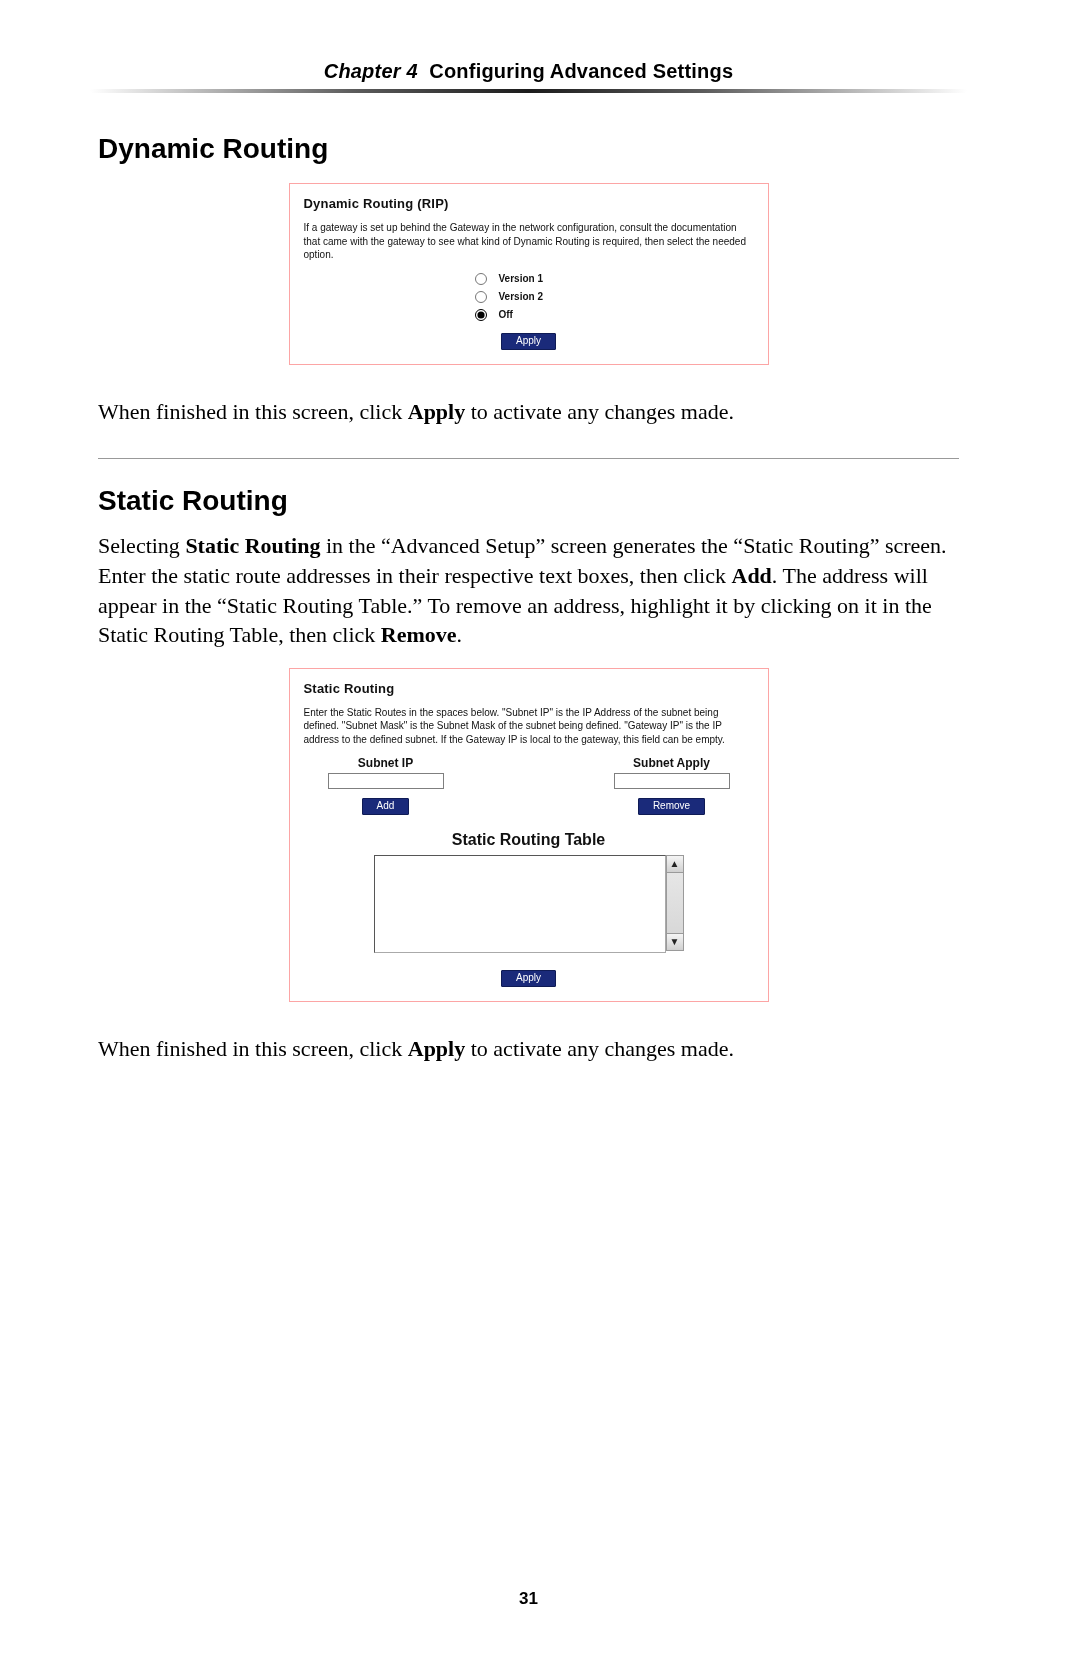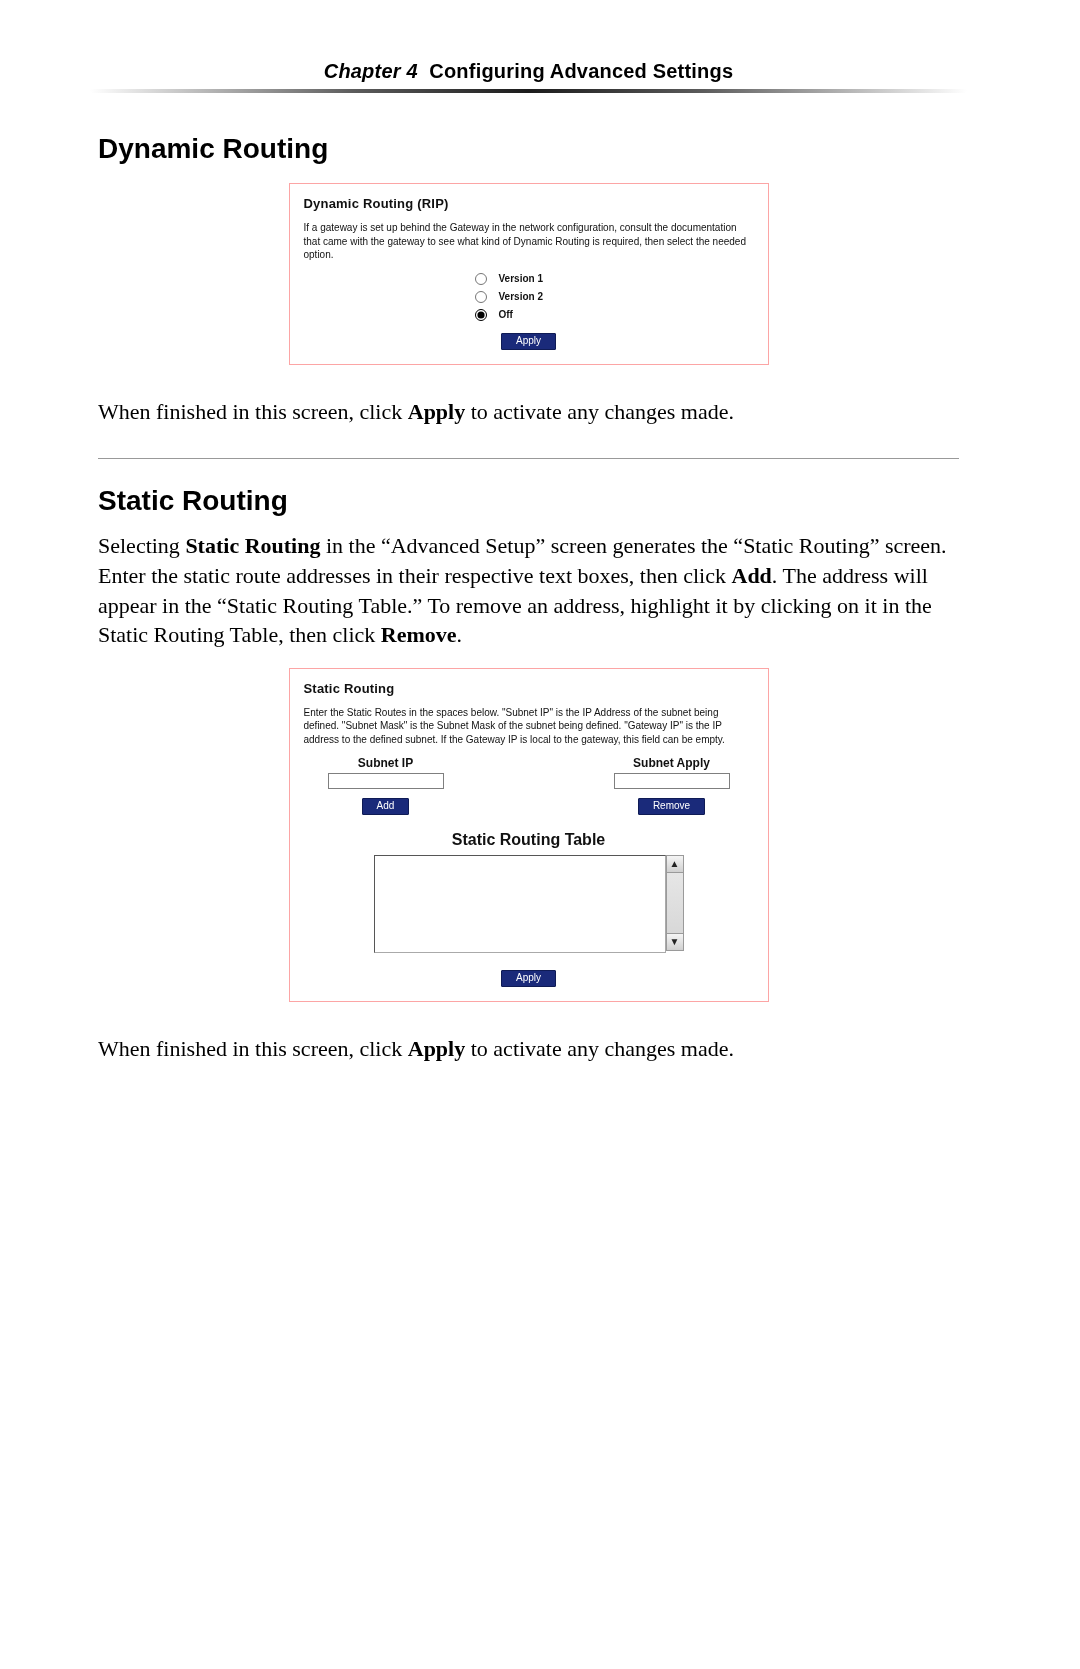--- a/index.html
+++ b/index.html
@@ -264,14 +264,15 @@
         <span class="btn">Apply</span>
       </div>
     </div>
 
     <p class="body">
       <span>When finished in this screen, click </span><span class="bold">Apply</span><span> to activate any changes made.</span>
     </p>
 
   </div>
 
+  <div class="pagenum">31</div>
 
 </div>
 
 </body></html>

